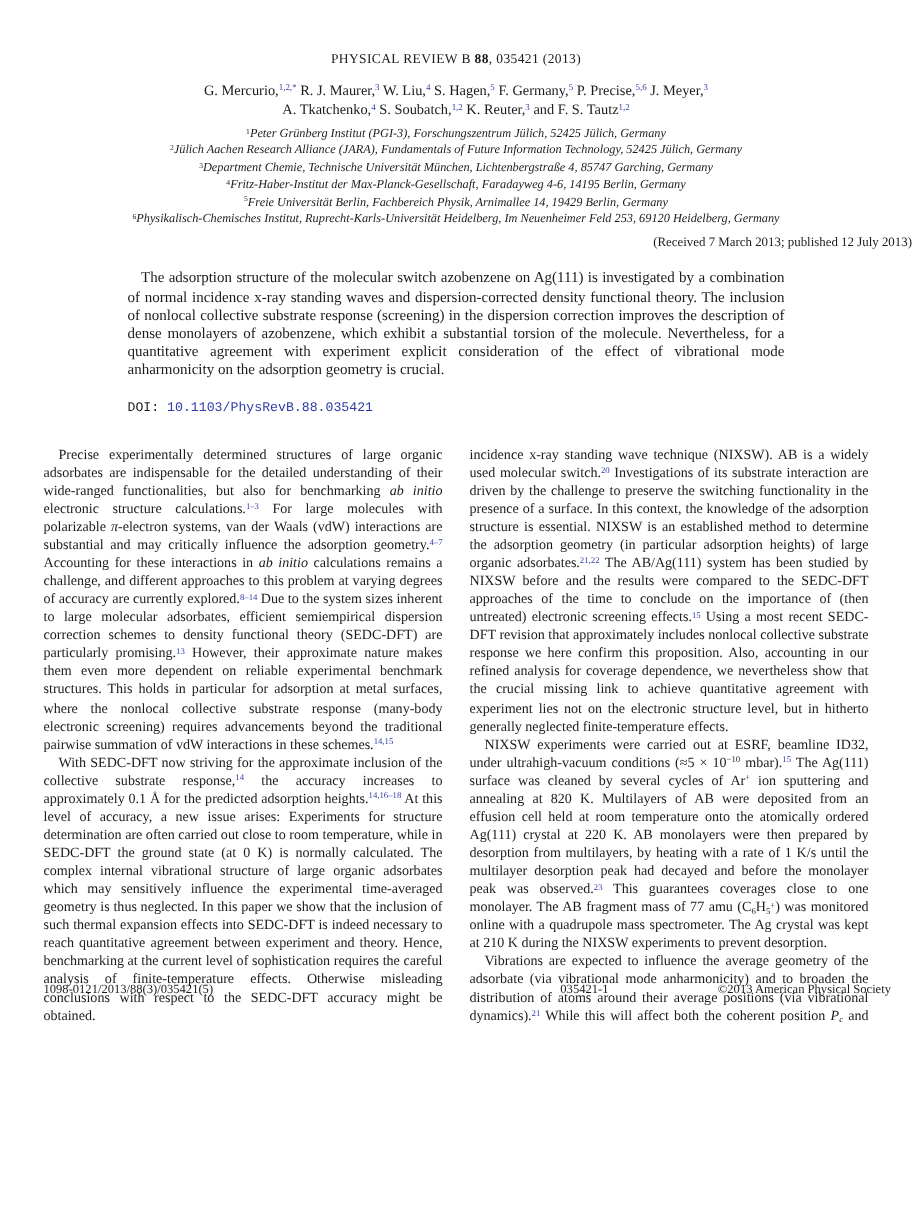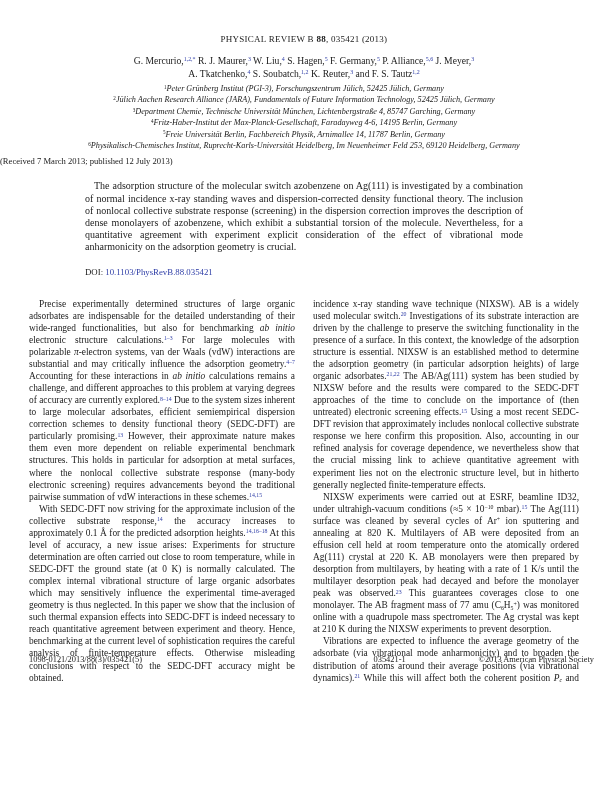--- a/index.html
+++ b/index.html
@@ -6,23 +6,23 @@
   .page{
     width:608px;height:684px;position:relative;background:#ffffff;
     font-family:"Liberation Serif", serif;color:#1b1b1b;overflow:hidden;
     -webkit-font-smoothing:antialiased;
   }
   .jheader{text-align:center;font-size:9px;margin:0;padding-top:34px;letter-spacing:.25px;}
   .title{text-align:center;font-weight:bold;font-size:12.6px;line-height:16.5px;margin-top:19px;padding:0 40px;}
   .authors{text-align:center;font-size:9.6px;line-height:13px;margin-top:10px;}
   .affil{text-align:center;font-size:8.2px;line-height:11.4px;}
   .affilblock{margin-top:3px;}
-  .received{text-align:left;font-size:8.6px;margin-top:5px;}
+  .received{text-align:right;font-size:8.6px;margin-top:5px;padding-left:36px;}
   .abstract{width:438px;margin:14px auto 0;font-size:10px;line-height:12.2px;text-align:justify;text-indent:9px;font-family:Liberation Serif, serif;}
-  .doirow{width:438px;margin:13px auto 0;font-size:8.8px;display:flex;justify-content:space-between;}
+  .doirow{width:438px;margin:13px auto 0;font-size:8.8px;display:flex;justify-content:space-between;font-family:Liberation Mono, monospace;}
   .bodycols{display:flex;justify-content:space-between;padding:0 29px;margin-top:21px;}
   .col{width:266px;font-size:9.4px;line-height:12.06px;text-align:justify;}
   .col p{margin:0;text-indent:10px;}
   .col p.noindent{text-indent:0;}
   sup{font-size:0.62em;line-height:0;vertical-align:baseline;position:relative;top:-0.45em;}
   sub{font-size:0.62em;line-height:0;vertical-align:baseline;position:relative;top:0.25em;}
   .lnk{color:#2e3da6;}
   .it{font-style:italic;}
   .bd{font-weight:bold;}
   .footer{position:absolute;left:29px;right:14px;bottom:20px;display:flex;font-size:8.4px;}
@@ -32,30 +32,30 @@
 </style>
 </head>
 <body>
 
 <div class="page">
 
   <div class="jheader"><span>PHYSICAL REVIEW B </span><span class="bd">88</span><span>, 035421 (2013)</span></div>
 
 
   <div class="authors">
-    <div><span>G. Mercurio,</span><sup class="lnk">1,2,*</sup><span> R. J. Maurer,</span><sup class="lnk">3</sup><span> W. Liu,</span><sup class="lnk">4</sup><span> S. Hagen,</span><sup class="lnk">5</sup><span> F. Germany,</span><sup class="lnk">5</sup><span> P. Alliance,</span><sup class="lnk">5,6</sup><span> J. Meyer,</span><sup class="lnk">3</sup></div>
+    <div><span>G. Mercurio,</span><sup class="lnk">1,2,*</sup><span> R. J. Maurer,</span><sup class="lnk">3</sup><span> W. Liu,</span><sup class="lnk">4</sup><span> S. Hagen,</span><sup class="lnk">5</sup><span> F. Germany,</span><sup class="lnk">5</sup><span> P. Precise,</span><sup class="lnk">5,6</sup><span> J. Meyer,</span><sup class="lnk">3</sup></div>
     <div><span>A. Tkatchenko,</span><sup class="lnk">4</sup><span> S. Soubatch,</span><sup class="lnk">1,2</sup><span> K. Reuter,</span><sup class="lnk">3</sup><span> and F. S. Tautz</span><sup class="lnk">1,2</sup></div>
   </div>
 
   <div class="affilblock">
     <div class="affil"><sup>1</sup><span class="it">Peter Grünberg Institut (PGI-3), Forschungszentrum Jülich, 52425 Jülich, Germany</span></div>
     <div class="affil"><sup>2</sup><span class="it">Jülich Aachen Research Alliance (JARA), Fundamentals of Future Information Technology, 52425 Jülich, Germany</span></div>
     <div class="affil"><sup>3</sup><span class="it">Department Chemie, Technische Universität München, Lichtenbergstraße 4, 85747 Garching, Germany</span></div>
     <div class="affil"><sup>4</sup><span class="it">Fritz-Haber-Institut der Max-Planck-Gesellschaft, Faradayweg 4-6, 14195 Berlin, Germany</span></div>
-    <div class="affil"><sup>5</sup><span class="it">Freie Universität Berlin, Fachbereich Physik, Arnimallee 14, 11787 Berlin, Germany</span></div>
+    <div class="affil"><sup>5</sup><span class="it">Freie Universität Berlin, Fachbereich Physik, Arnimallee 14, 19429 Berlin, Germany</span></div>
     <div class="affil"><sup>6</sup><span class="it">Physikalisch-Chemisches Institut, Ruprecht-Karls-Universität Heidelberg, Im Neuenheimer Feld 253, 69120 Heidelberg, Germany</span></div>
   </div>
 
   <div class="received">(Received 7 March 2013; published 12 July 2013)</div>
 
   <div class="abstract"><span>The adsorption structure of the molecular switch azobenzene on Ag(111) is investigated by a combination of normal incidence x-ray standing waves and dispersion-corrected density functional theory. The inclusion of nonlocal collective substrate response (screening) in the dispersion correction improves the description of dense monolayers of azobenzene, which exhibit a substantial torsion of the molecule. Nevertheless, for a quantitative agreement with experiment explicit consideration of the effect of vibrational mode anharmonicity on the adsorption geometry is crucial.</span></div>
 
   <div class="doirow">
     <span><span>DOI: </span><span class="lnk">10.1103/PhysRevB.88.035421</span></span>
   </div>

